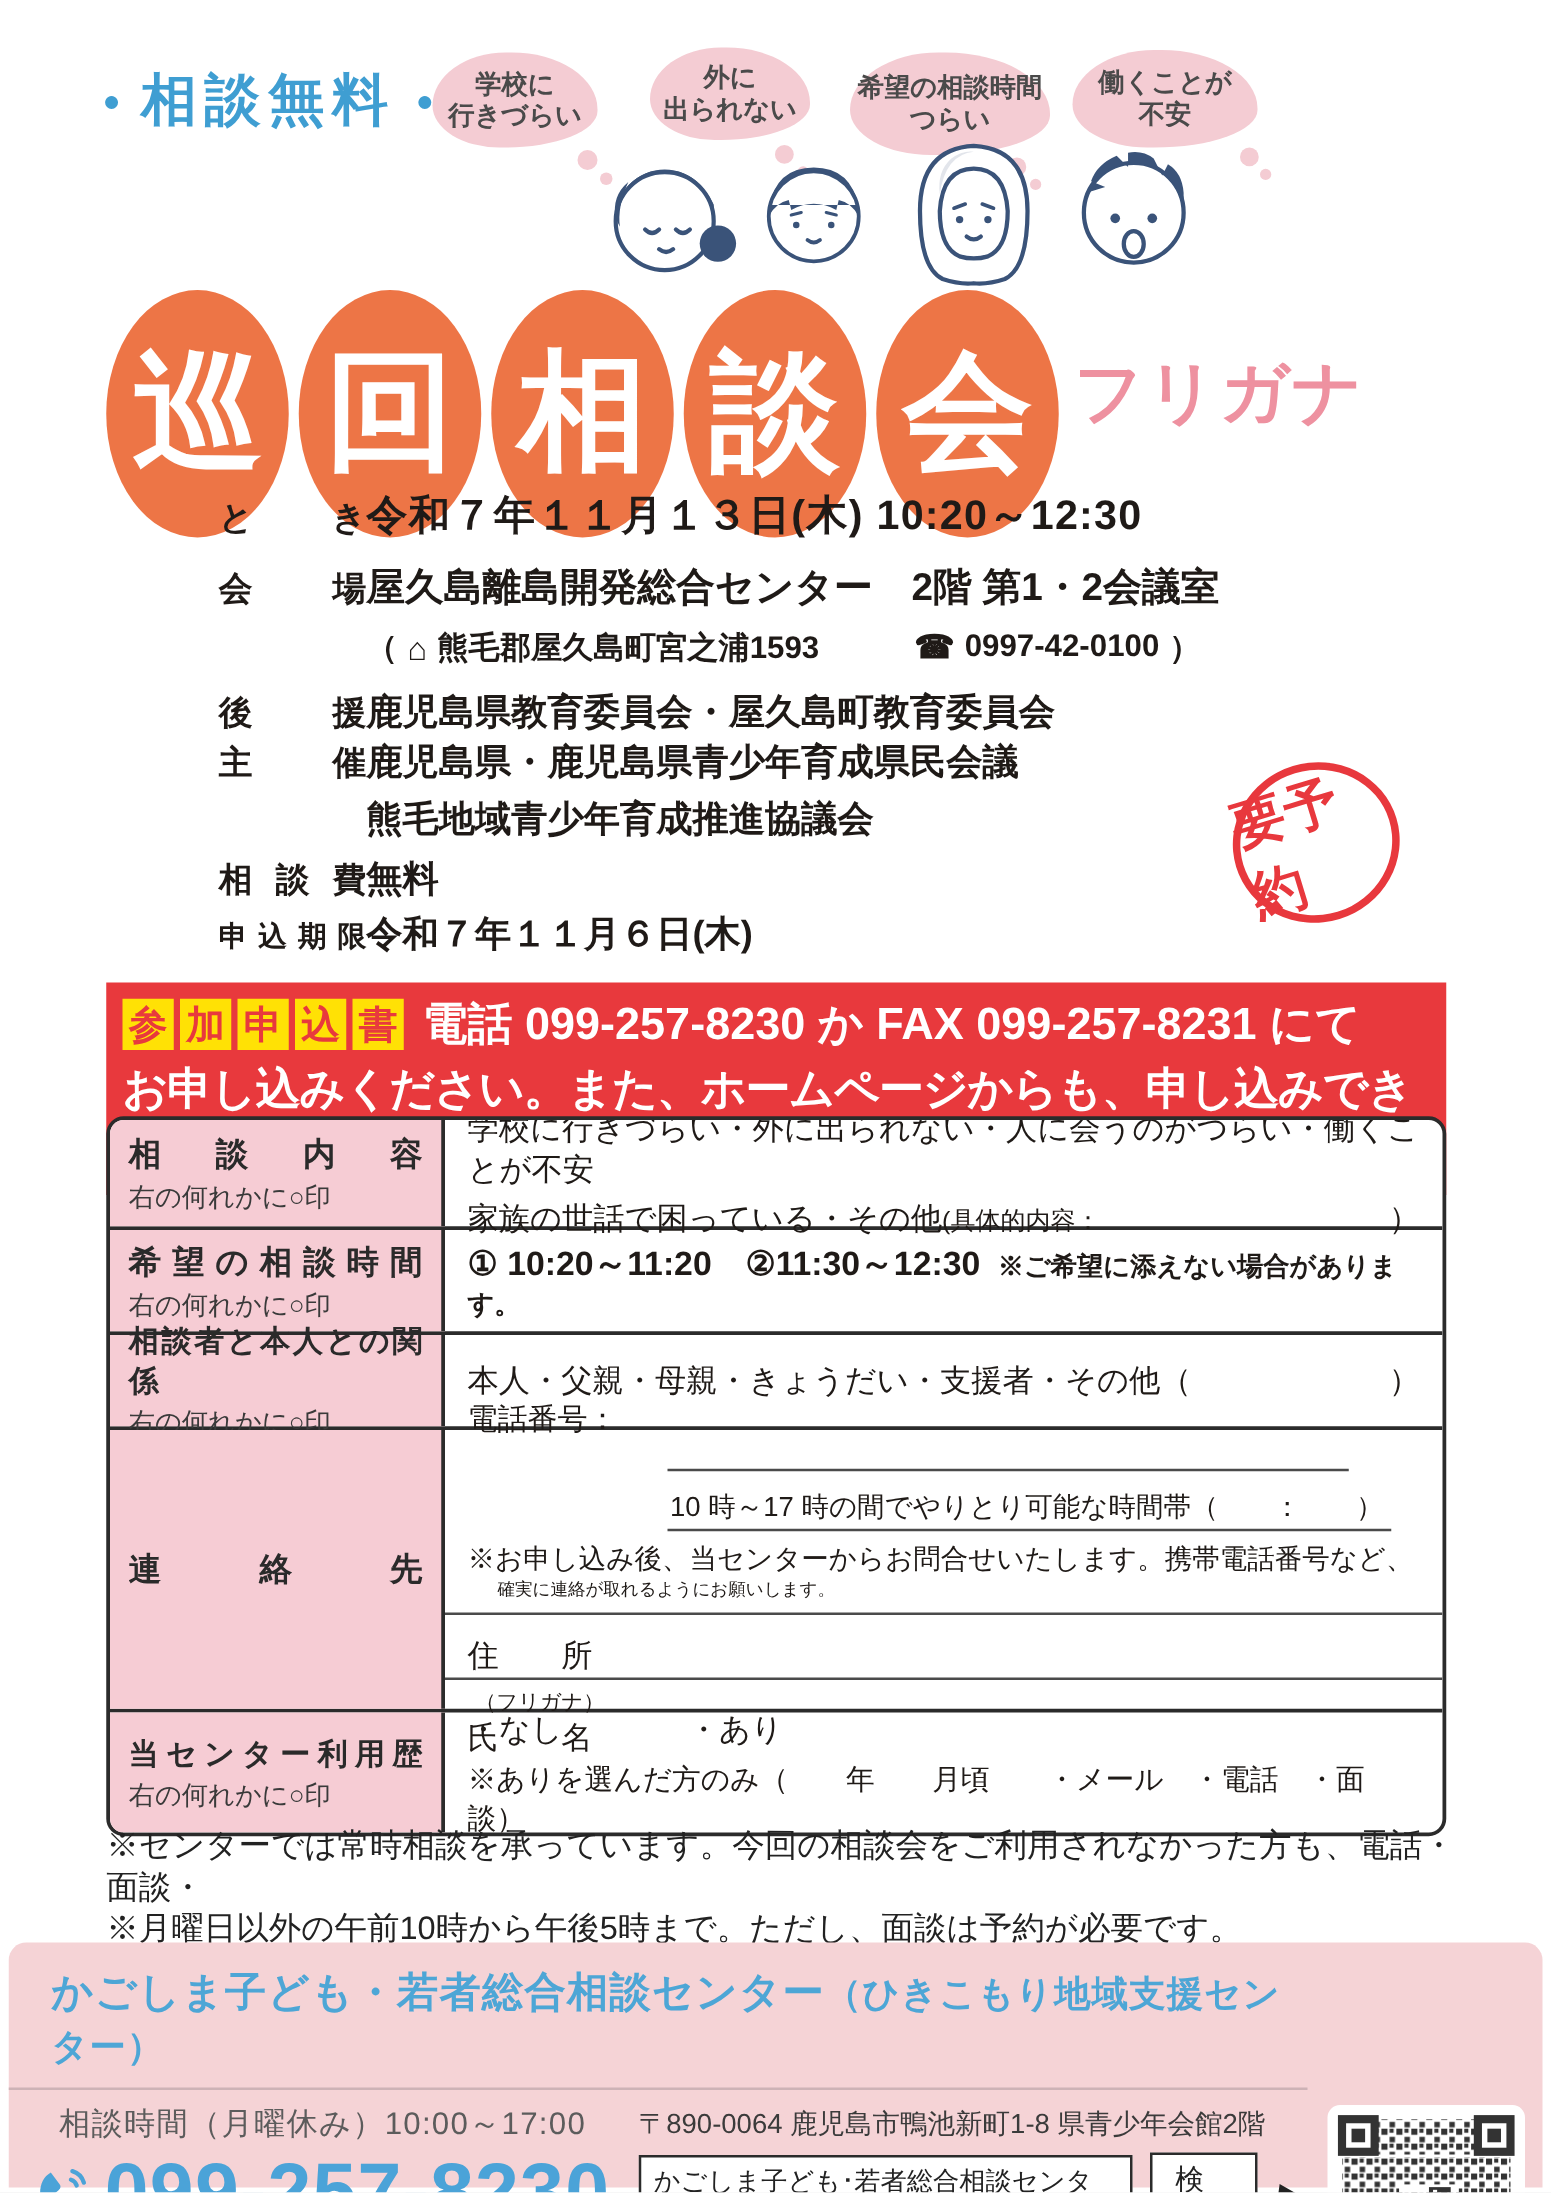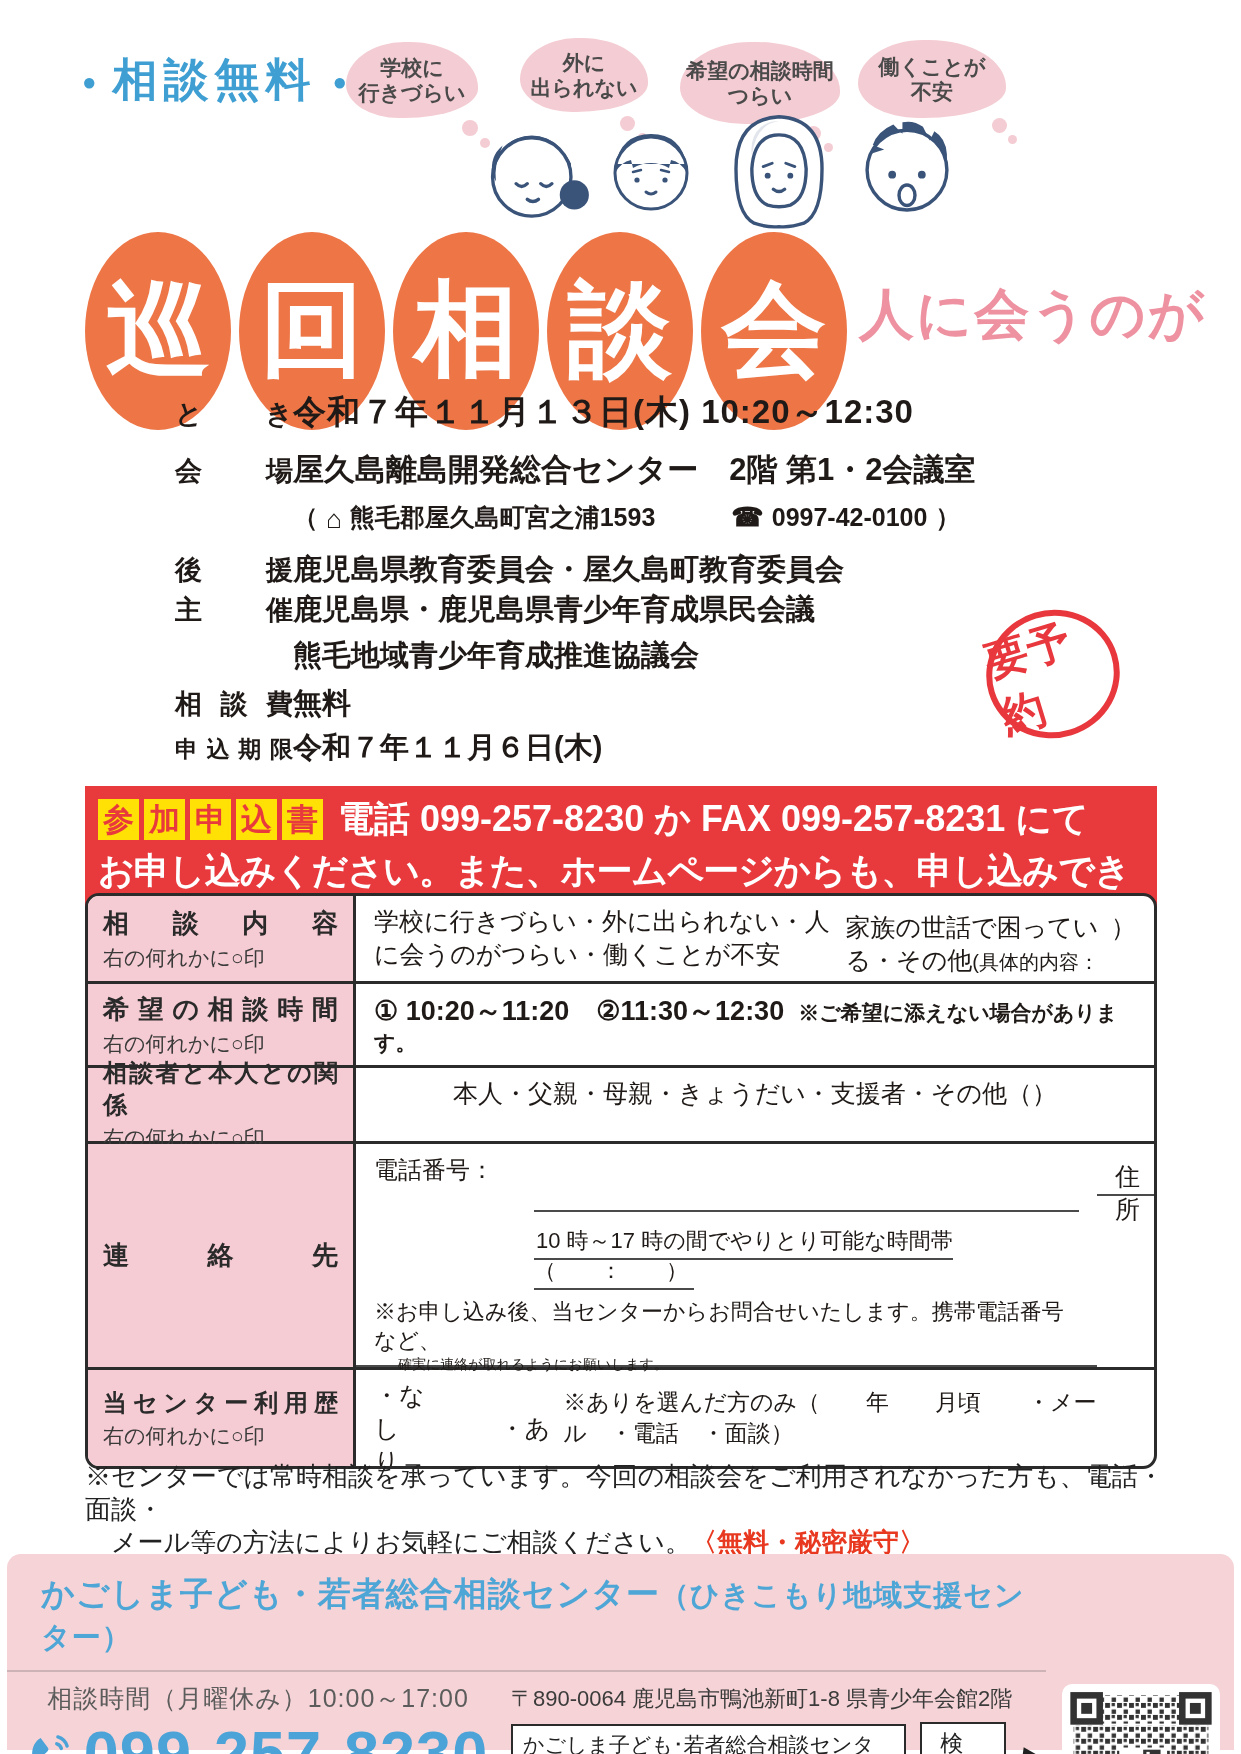--- a/index.html
+++ b/index.html
@@ -56,21 +56,21 @@
   
   .form { position:absolute; left:85px; top:893px; width:1072px; border:3px solid #2b2b2b; border-radius:14px;
           overflow:hidden; background:#fff; }
   .frow { display:flex; border-bottom:3px solid #2b2b2b; }
   .frow:last-child { border-bottom:none; }
   .flabel { width:268px; flex-shrink:0; background:#f6ccd4; border-right:3px solid #2b2b2b; padding:9px 15px;
             display:flex; flex-direction:column; justify-content:center; }
   .flabel .main { font-size:26px; font-weight:bold; color:#2a2a2a; text-align:justify; text-align-last:justify; }
   .flabel .main.fit { font-size:24px; }
   .flabel .sub  { font-size:21px; color:#3a3a3a; margin-top:3px; }
-  .fcontent { flex:1; padding:9px 18px; display:flex; flex-direction:row; justify-content:center; }
+  .fcontent { flex:1; padding:9px 18px; display:flex; flex-direction:column; justify-content:center; }
   .fc-line  { font-size:25px; }
   .fc-line + .fc-line { margin-top:6px; }
   .fc-small { font-size:20px; }
   .flex-between { display:flex; justify-content:space-between; align-items:baseline; }
   .time-main { font-size:27px; font-weight:bold; }
   .time-note { font-size:21px; font-weight:bold; margin-left:14px; }
   .contact-cell { padding:0; }
   .sub-cell { padding:10px 18px; border-bottom:2px solid #4a4a4a; }
   .sub-cell:last-child { border-bottom:none; }
   .pl1 { font-size:24px; }
@@ -174,21 +174,21 @@
     <circle cx="63" cy="62" r="3.4" fill="#3a5379"></circle>
     <ellipse cx="50" cy="80" rx="7" ry="9" fill="#fff" stroke="#3a5379" stroke-width="3"></ellipse>
   </svg>
 
   <div class="title-row">
     <div class="tcircle">巡</div>
     <div class="tcircle">回</div>
     <div class="tcircle">相</div>
     <div class="tcircle">談</div>
     <div class="tcircle">会</div>
-    <div class="tsuffix">人に会うのが</div>
+    <div class="tsuffix">フリガナ</div>
   </div>
 
   <div class="details">
     <div class="drow mb14">
       <div class="dlabel">と　き</div>
       <div class="dval-date">令和７年１１月１３日(木) 10:20～12:30</div>
     </div>
     <div class="drow">
       <div class="dlabel">会　場</div>
       <div class="dval-venue">屋久島離島開発総合センター　2階 第1・2会議室</div>
@@ -305,21 +305,20 @@
       </div>
       <div class="fcontent">
         <div class="hist-l1">・なし　　　　・あり</div>
         <div class="hist-l2">※ありを選んだ方のみ（　　年　　月頃　　・メール　・電話　・面談）</div>
       </div>
     </div>
   </div>
 
   <div class="notes">
     <div>※センターでは常時相談を承っています。今回の相談会をご利用されなかった方も、電話・面談・</div>
-    <div class="indent"><span>メール等の方法によりお気軽にご相談ください。</span><span class="red">〈無料・秘密厳守〉</span></div>
     <div>※月曜日以外の午前10時から午後5時まで。ただし、面談は予約が必要です。</div>
   </div>
 
   <div class="footer">
     <div class="f-heading">
       <span>かごしま子ども・若者総合相談センター</span><span class="sub">（ひきこもり地域支援センター）</span>
     </div>
     <div class="f-body">
       <div class="f-left">
         <div class="f-hours">相談時間（月曜休み）10:00～17:00</div>

